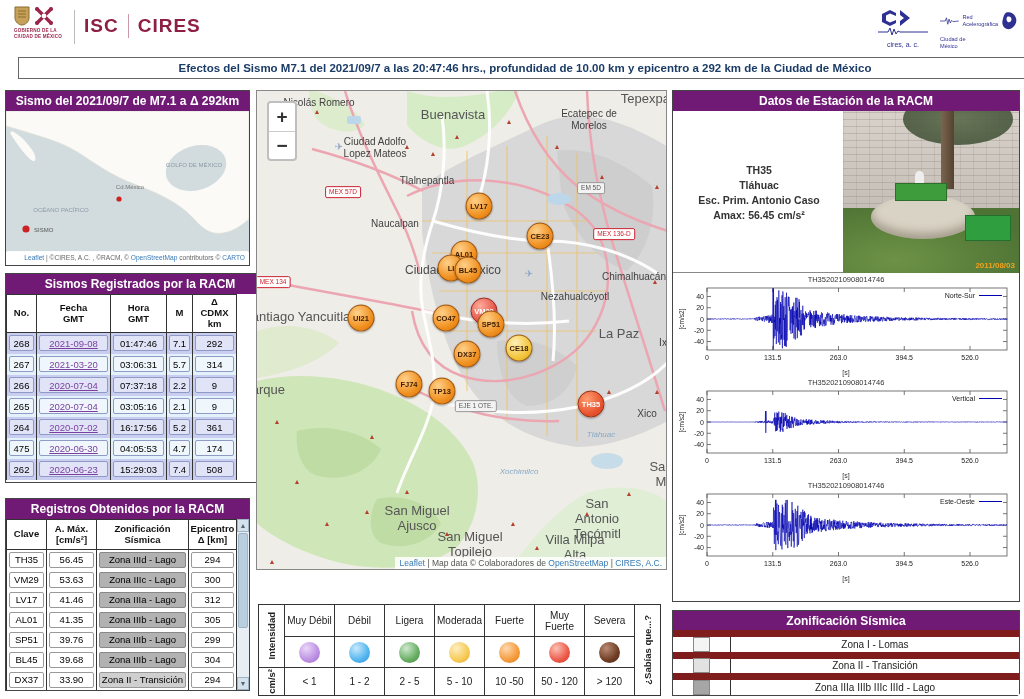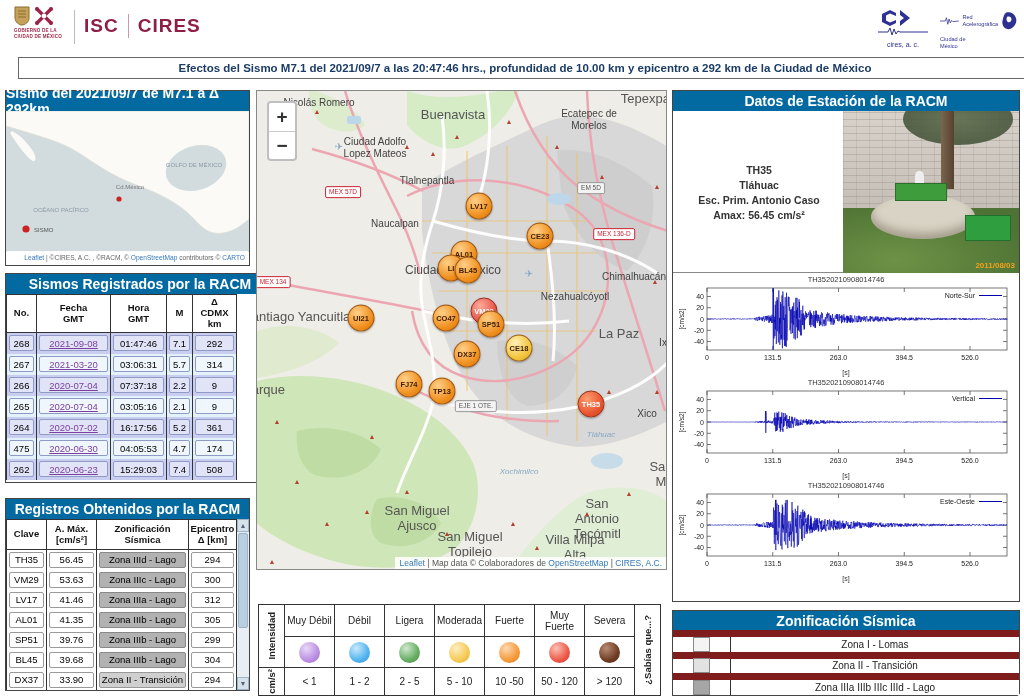--- a/index.html
+++ b/index.html
@@ -20,21 +20,21 @@
   #racm-logo { position:absolute; left:940px; top:6px; width:78px; }
   .racm-txt { font-size:5.6px; color:#2e3192; line-height:1.25; white-space:pre-line; }
 
   
   #banner { position:absolute; left:18px; top:57px; width:1014px; height:22px; border:1px solid #666;
             display:flex; align-items:center; justify-content:center; }
   #banner span { font-size:11.5px; font-weight:bold; color:#1b3c66; }
 
   
   .panel { position:absolute; border:1px solid #444; background:#fff; }
-  .panel-hd { height:20px; background:#0369a1; color:#fff; font-weight:bold; font-size:14px;
+  .panel-hd { height:20px; background:#701a75; color:#fff; font-weight:bold; font-size:12px;
               display:flex; align-items:center; justify-content:center; }
 
   
   #mini-panel { left:5px; top:90px; width:245px; height:176px; }
   #mini-map { width:243px; height:141px; display:block; }
   #mini-attr { position:absolute; bottom:1px; right:1px; left:1px; height:13px; background:rgba(255,255,255,.9);
                font-size:6.6px; color:#666; text-align:right; padding:3px 3px 0 0; }
   #mini-attr .lnk { color:#3879b6; }
 
   

